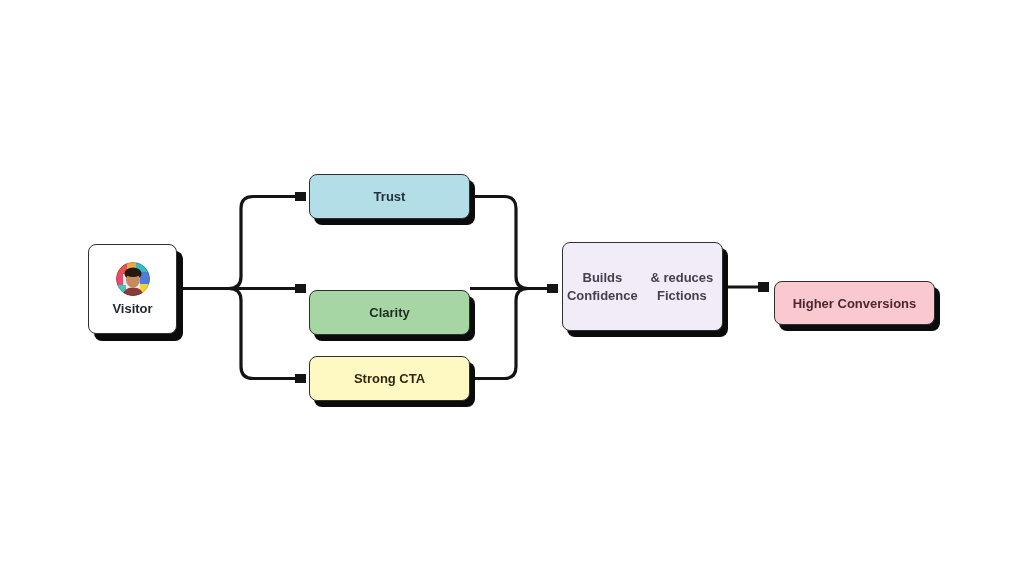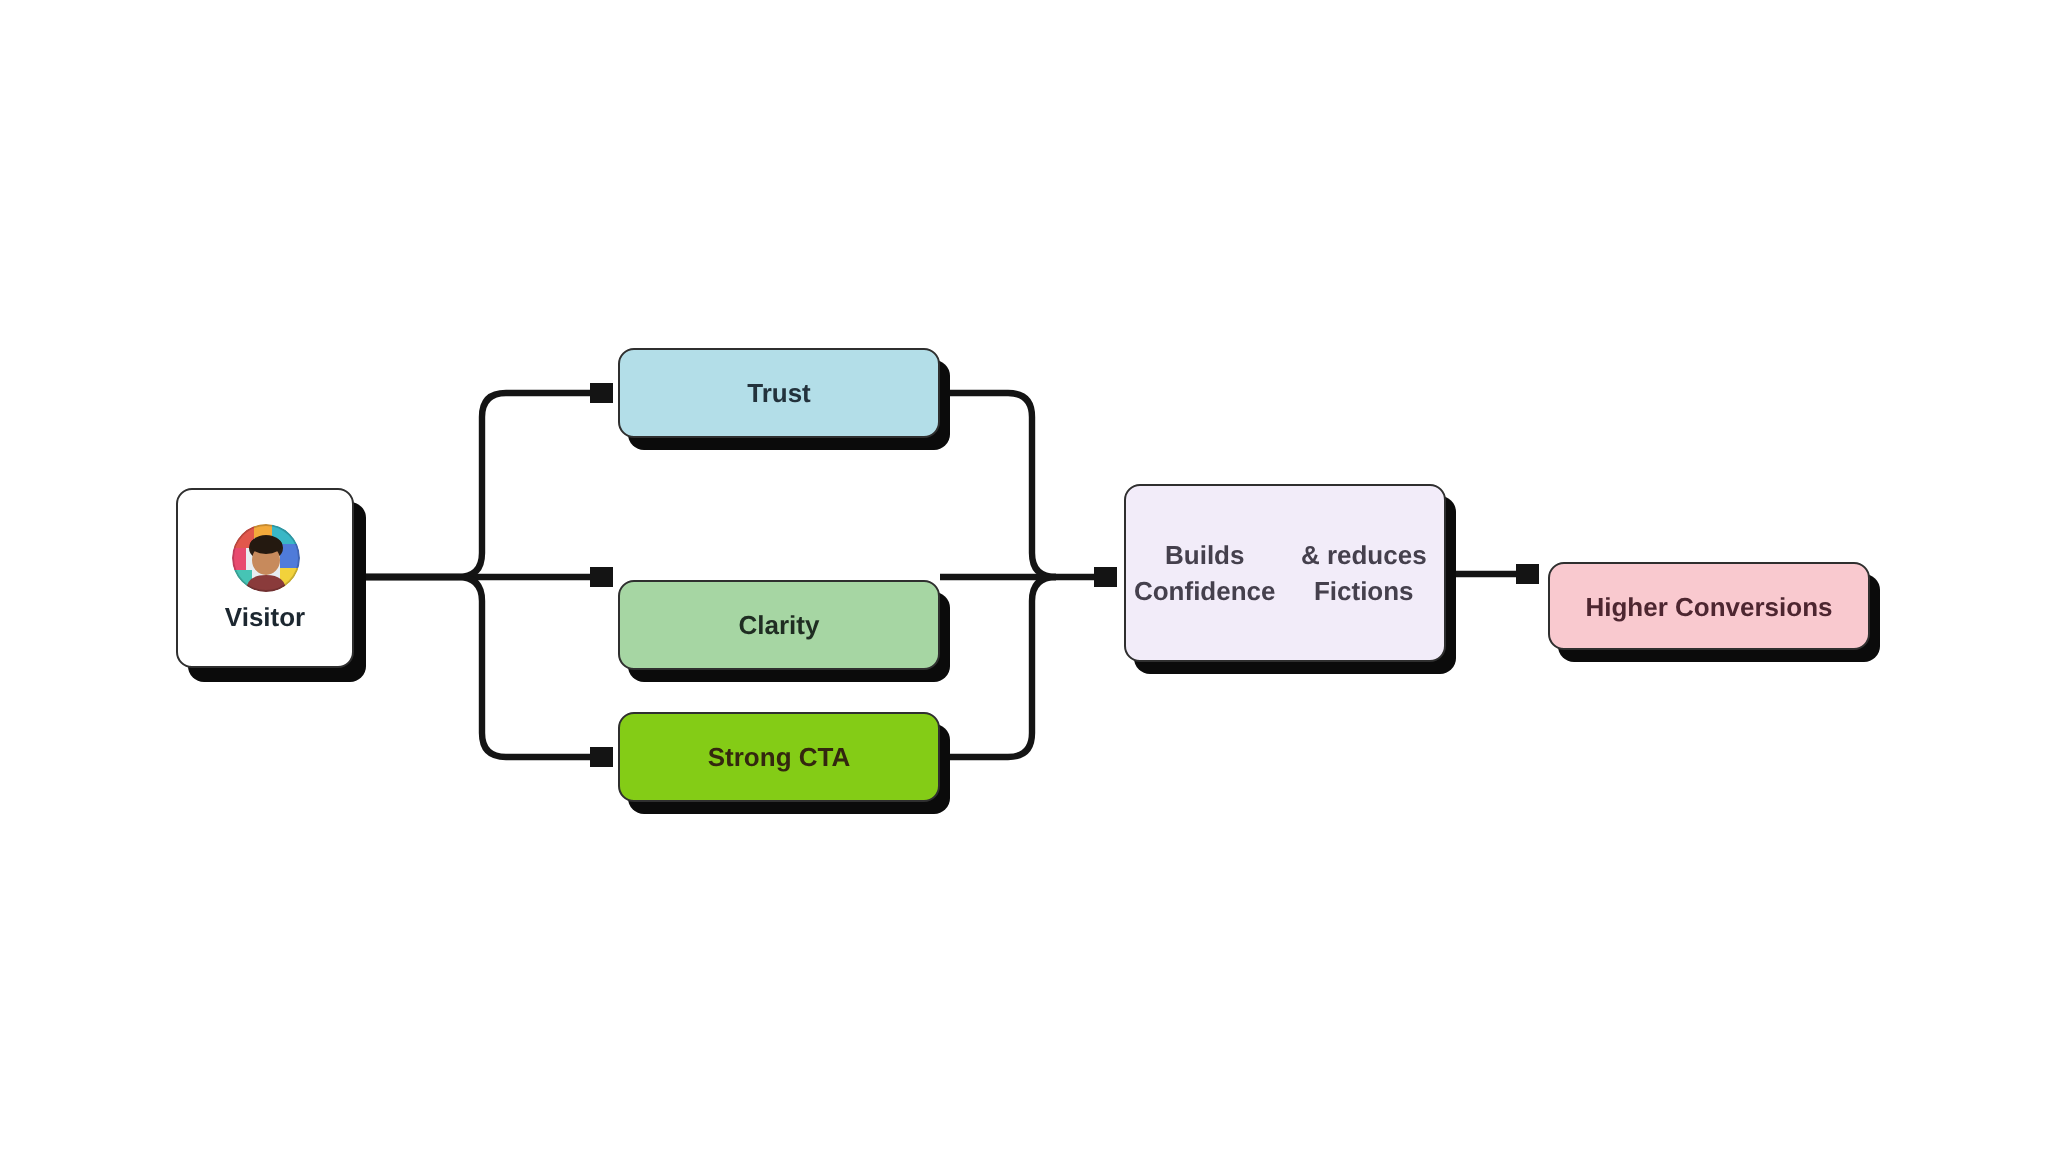--- a/index.html
+++ b/index.html
@@ -38,21 +38,21 @@
   .node-visitor {
     left: 88px; top: 244px; width: 89px; height: 90px;
     background: #ffffff;
     flex-direction: column;
     gap: 5px;
     box-shadow: 6px 7px 0 #0b0b0b;
     color: #1c2730;
   }
   .node-trust      { left: 309px; top: 174px; width: 161px; height: 45px; background: #b3dee8; color: #23323c; }
   .node-clarity    { left: 309px; top: 266px; width: 161px; height: 45px; background: #a6d6a3; color: #1f2d22; margin-top: 24px; }
-  .node-strong-cta { left: 309px; top: 356px; width: 161px; height: 45px; background: #84cc16; color: #33270f; }
+  .node-strong-cta { left: 309px; top: 356px; width: 161px; height: 45px; background: #fef9c3; color: #33270f; }
   .node-builds {
     left: 562px; top: 242px; width: 161px; height: 89px;
     background: #f2ecf9;
     flex-direction: row;
     line-height: 18px;
     color: #45404d;
   }
   .node-higher { left: 774px; top: 281px; width: 161px; height: 44px; background: #f9c9cf; color: #4d2630; }
   .avatar { display: block; border-radius: 50%; }
   .node-label { text-align: center; }

